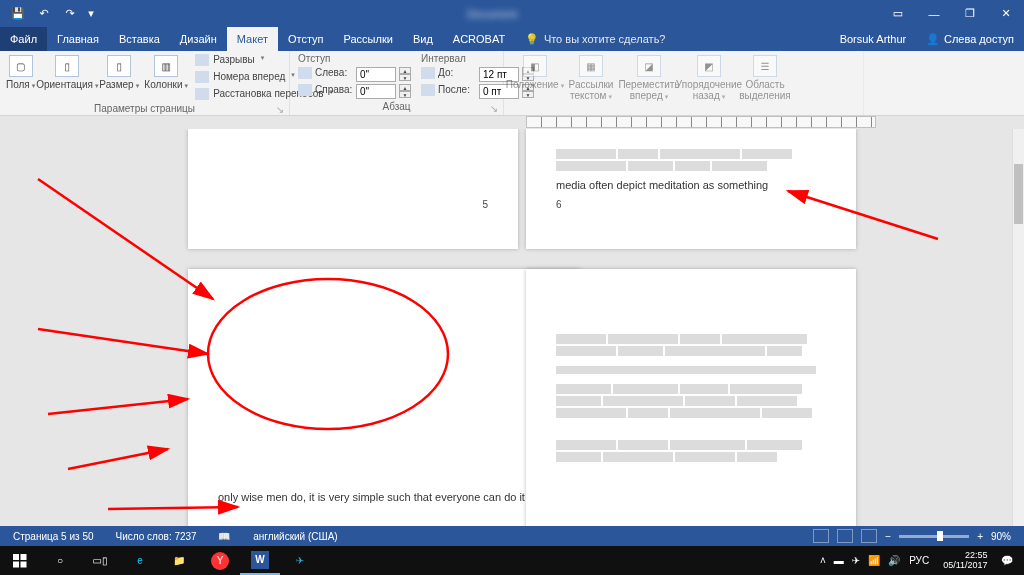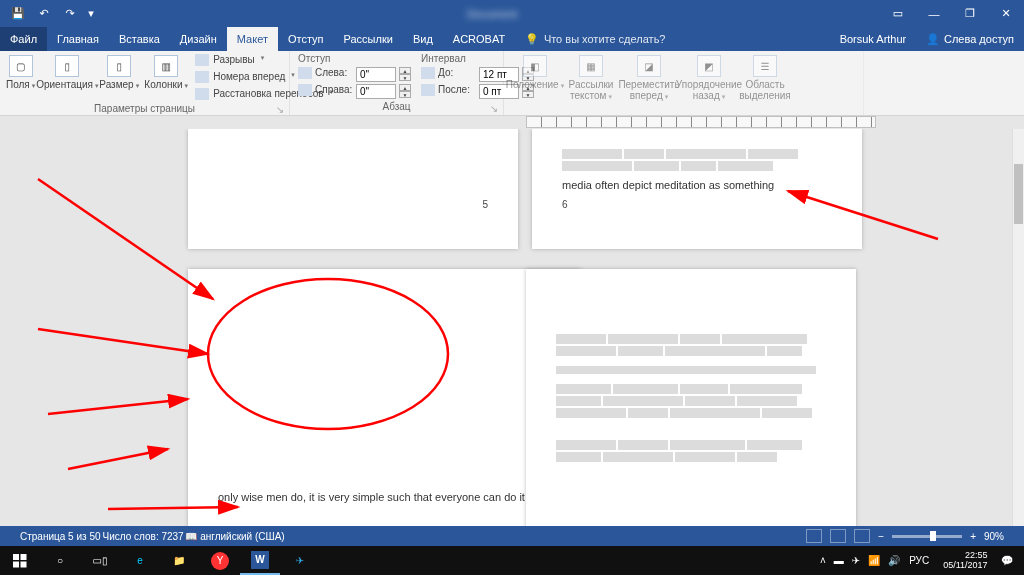--- a/index.html
+++ b/index.html
@@ -48,35 +48,35 @@
 .ruler-h-wrap { flex: 1; position: relative; }
 .ruler-h { position: absolute; left: 508px; width: 350px; height: 12px; background: #f8f8f8; border: 1px solid #c0c0c0; font-size: 7px; color: #666; display: flex; align-items: center; overflow: hidden; }
 .ruler-h::before { content: ''; position: absolute; left: 0; top: 0; bottom: 0; right: 0; background: repeating-linear-gradient(90deg, transparent 0, transparent 14px, #888 14px, #888 15px); }
 
 
 .doc-wrap { display: flex; height: 397px; background: #e6e6e6; }
 .ruler-v { width: 18px; background: #e6e6e6; position: relative; font-size: 7px; color: #888; }
 .doc-canvas { flex: 1; position: relative; overflow: hidden; }
 .page { position: absolute; background: #fff; box-shadow: 0 0 4px rgba(0,0,0,0.25); padding: 20px 30px; font-family: Georgia, serif; font-size: 11px; color: #333; }
 .page-tl { left: 170px; top: 0; width: 330px; height: 120px; }
-.page-tr { left: 508px; top: 0; width: 330px; height: 120px; margin-left: 6px; }
+.page-tr { left: 508px; top: 0; width: 330px; height: 120px; }
 .page-bl { left: 170px; top: 140px; width: 393px; height: 260px; }
 .page-br { left: 508px; top: 140px; width: 330px; height: 260px; }
 .pgnum { position: absolute; top: 70px; font-size: 10px; color: #444; }
 .pgnum.left { left: 30px; }
 .pgnum.right { right: 30px; }
 .doc-text { line-height: 1.6; }
 .pixelated { display: flex; flex-wrap: wrap; gap: 2px; filter: blur(0.5px); }
 .px { background: #dcdcdc; height: 10px; }
 
 
 .annot { position: absolute; inset: 0; pointer-events: none; }
 
 
-.status-bar { height: 20px; background: #2b579a; color: #fff; font-size: 10px; display: flex; align-items: center; padding: 0 20px; gap: 2px; }
+.status-bar { height: 20px; background: #2b579a; color: #fff; font-size: 10px; display: flex; align-items: center; padding: 0 13px; gap: 22px; }
 .status-right { margin-left: auto; display: flex; align-items: center; gap: 8px; }
 .view-btn { width: 16px; height: 14px; border: 1px solid rgba(255,255,255,0.4); cursor: pointer; }
 .zoom-slider { width: 70px; height: 3px; background: rgba(255,255,255,0.5); position: relative; cursor: pointer; }
 .zoom-thumb { width: 6px; height: 10px; background: #fff; position: absolute; left: 38px; top: -4px; }
 
 
 .vscroll { position: absolute; right: 0; top: 129px; width: 12px; height: 397px; background: #f0f0f0; border-left: 1px solid #ddd; }
 .vscroll-thumb { position: absolute; left: 1px; right: 1px; top: 35px; height: 60px; background: #c0c0c0; cursor: pointer; }
 
 

